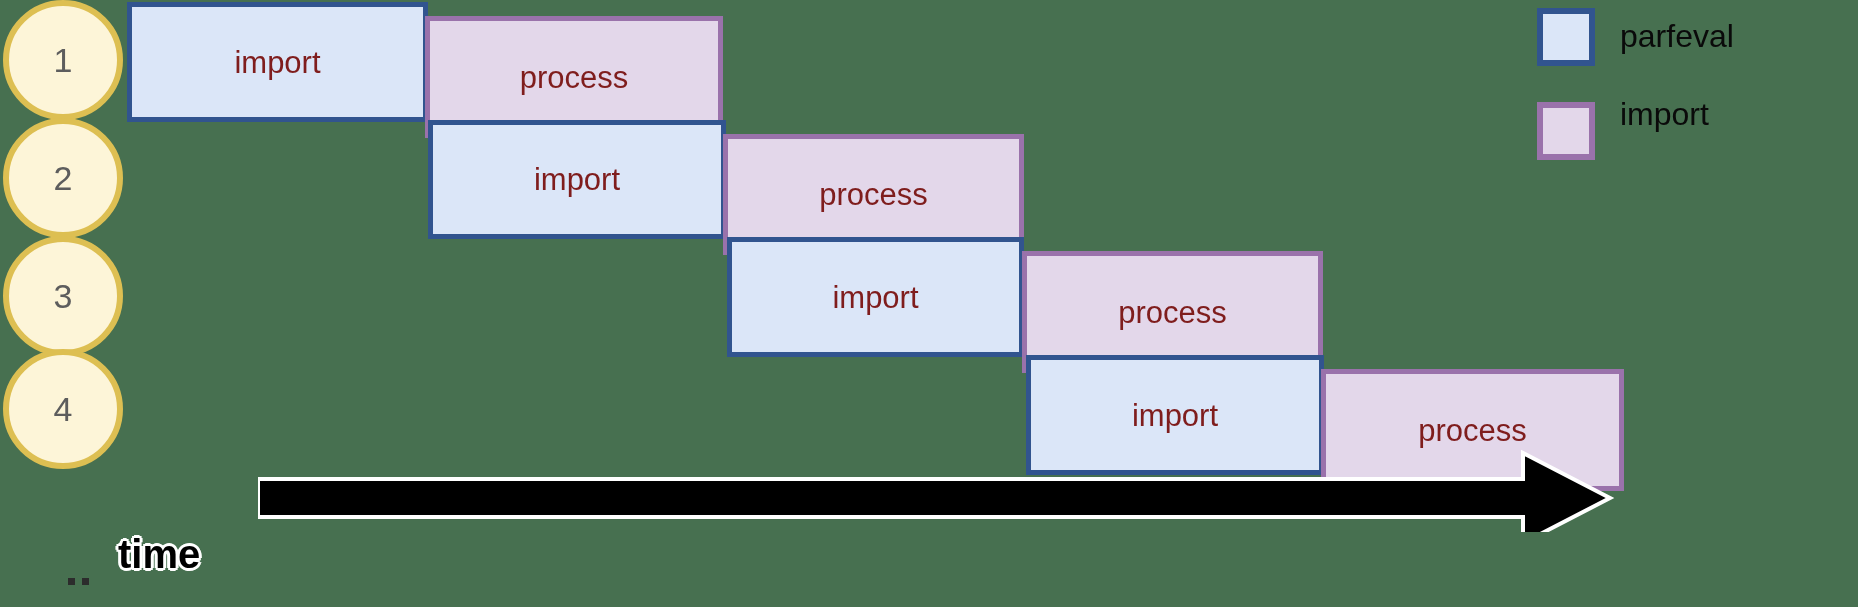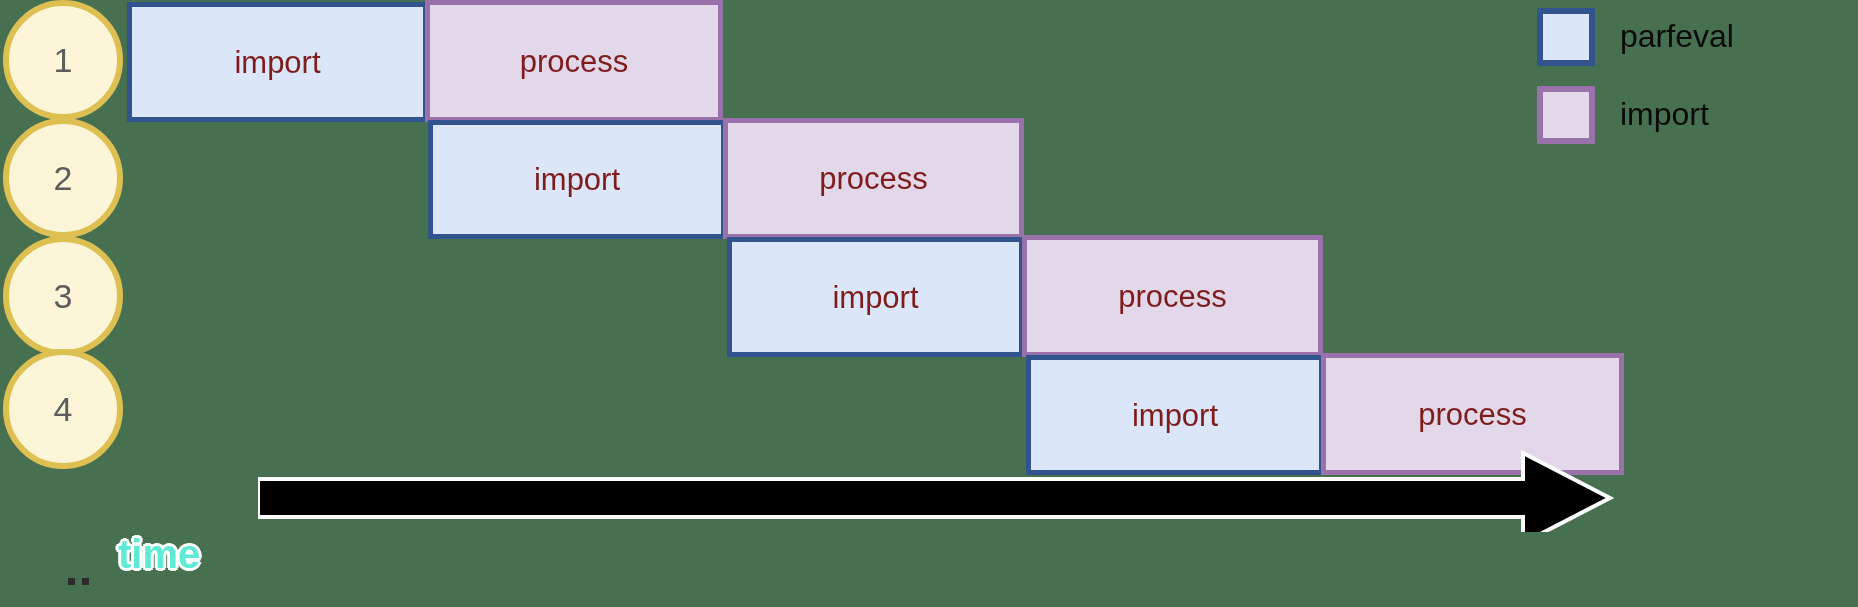--- a/index.html
+++ b/index.html
@@ -53,20 +53,21 @@
     font-family: "Liberation Sans", sans-serif;
     line-height: 1;
   }
   .task-parfeval {
     background: #dbe6f8;
     border: 5px solid #31548f;
   }
   .task-parfor {
     background: #e3d7ea;
     border: 5px solid #9a72ab;
+    margin-top: 16px;
   }
 
   
   .legend-swatch {
     position: absolute;
     width: 58px;
     height: 58px;
     box-sizing: border-box;
   }
   .legend-label {
@@ -78,21 +79,21 @@
     white-space: nowrap;
   }
 
   
   #time-label {
     position: absolute;
     left: 118px;
     top: 534px;
     font-size: 40px;
     font-weight: bold;
-    color: #5eead4;
+    color: #000000;
     font-family: "Liberation Sans", sans-serif;
     line-height: 1;
     text-shadow:
       -2px -2px 0 #ffffff,  2px -2px 0 #ffffff,
       -2px  2px 0 #ffffff,  2px  2px 0 #ffffff,
       -3px  0   0 #ffffff,  3px  0   0 #ffffff,
        0   -3px 0 #ffffff,  0    3px 0 #ffffff;
   }
   #time-arrow {
     position: absolute;

